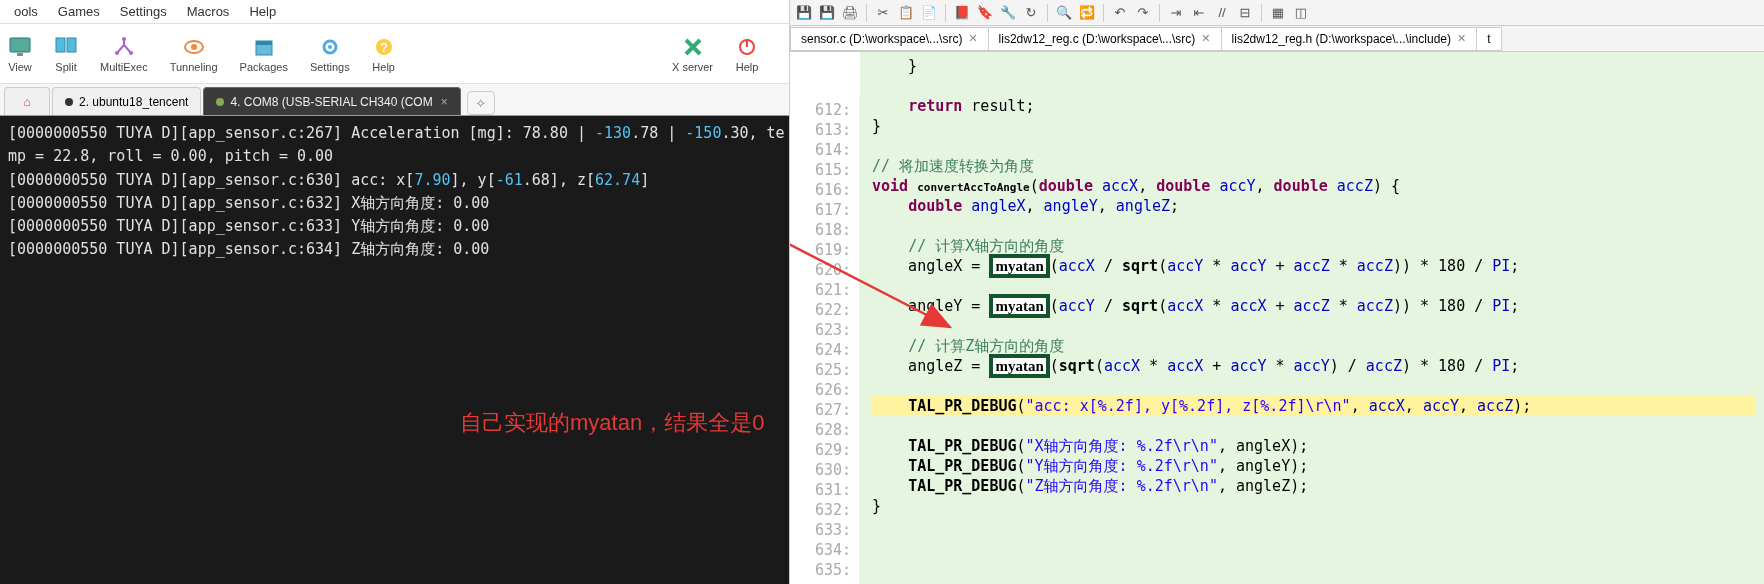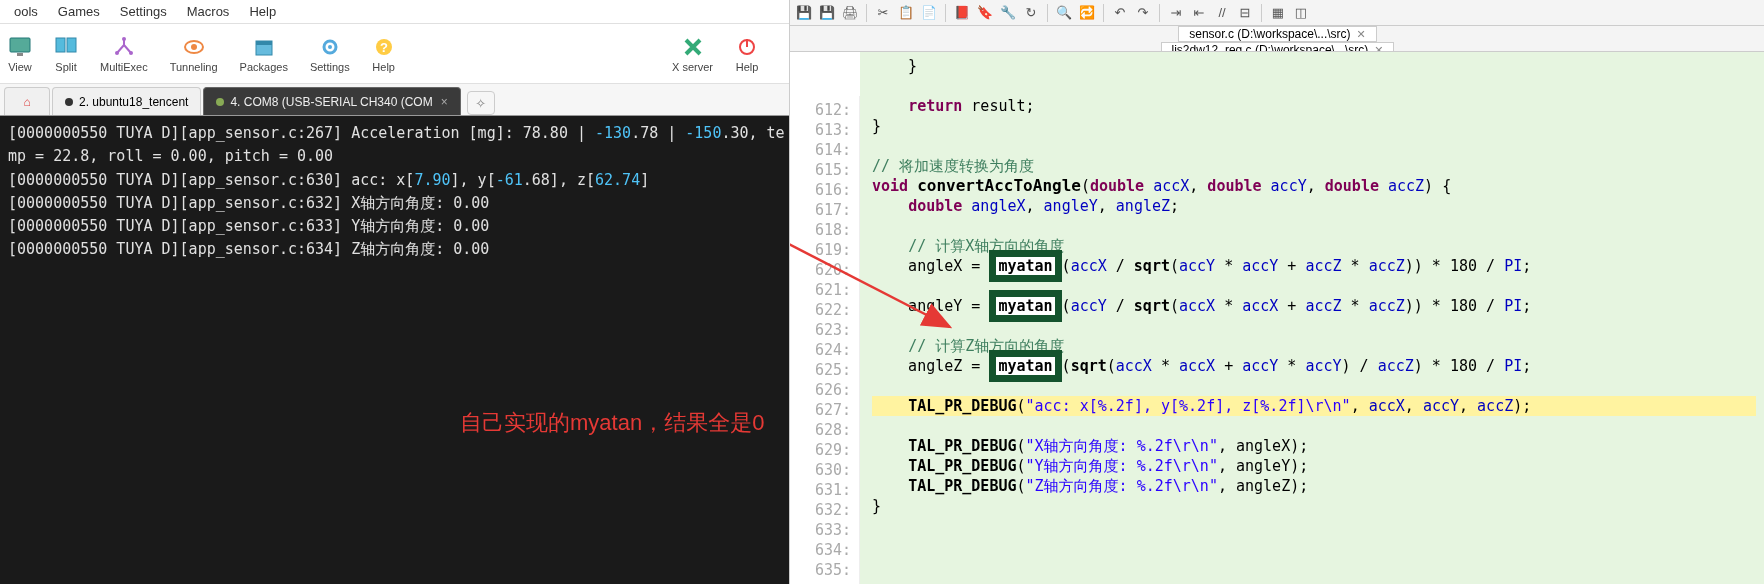--- a/index.html
+++ b/index.html
@@ -22,36 +22,36 @@
 .tab .close { margin-left: 8px; color: #aaa; cursor: pointer; }
 .tab-add { width: 28px; height: 24px; display: flex; align-items: center; justify-content: center; border: 1px solid #ccc; border-radius: 4px; margin-left: 4px; color: #888; }
 .terminal { flex: 1; background: #1a1a1a; color: #e0e0e0; font-family: "Consolas", monospace; font-size: 15px; padding: 6px 8px; line-height: 1.55; white-space: pre; overflow: hidden; position: relative; }
 .term-cyan { color: #4fc3f7; text-align: center; }
 .annotation { position: absolute; color: #e53935; font-size: 22px; font-family: "Microsoft YaHei", sans-serif; }
 
 
 .ide-toolbar { height: 26px; background: #f4f4f4; border-bottom: 1px solid #ccc; display: flex; align-items: center; padding: 0 4px; gap: 3px; }
 .ide-tool { width: 20px; height: 20px; display: flex; align-items: center; justify-content: center; color: #555; cursor: pointer; }
 .ide-sep { width: 1px; height: 18px; background: #ccc; margin: 0 3px; }
-.file-tabs { height: 26px; background: #f4f4f4; display: flex; align-items: center; border-bottom: 1px solid #ccc; overflow: hidden; flex-direction: column; }
+.file-tabs { height: 26px; background: #f4f4f4; display: flex; align-items: center; border-bottom: 1px solid #ccc; overflow: hidden; }
 .file-tab { height: 24px; display: flex; align-items: center; padding: 0 10px; border: 1px solid #ccc; background: #fff; font-size: 12px; white-space: nowrap; margin-right: -1px; }
 .file-tab .x { margin-left: 6px; color: #888; cursor: pointer; font-size: 11px; }
 .code-area { flex: 1; display: flex; background: #fff; overflow: hidden; font-family: Consolas, monospace; font-size: 15px; }
 .gutter { width: 70px; background: #fff; text-align: right; color: #aaa; padding: 4px 8px 0 0; line-height: 20px; border-right: 1px solid #eee; margin-top: 44px; }
 .gutter .ln { height: 20px; }
 .code { flex: 1; padding: 4px 8px 0 12px; line-height: 20px; background: #e6f5e0; position: relative; }
 .code-line { height: 20px; white-space: pre; }
 .kw { color: #7f0055; font-weight: bold; }
-.fn { color: #000; font-weight: bold; font-size: 16px; }
+.fn { color: #000; font-weight: bold; font-size: 11px; }
 .var { color: #0000c0; }
 .cmt { color: #3f7f5f; }
 .str { color: #2a00ff; }
 .num { color: #000; }
 .call { color: #000; font-weight: bold; }
-.hl-box { background: #fff; padding: 0 2px; border: 7px solid #14532d; }
+.hl-box { background: #fff; padding: 0 2px; border: 4px solid #14532d; font-family: Liberation Serif, serif; }
 .highlight-y { background: #fff3a0; }
 .arrow-svg { position: absolute; left: -250px; top: 100px; pointer-events: none; z-index: 10; }
 .clip-icon { position: absolute; right: 6px; top: 84px; color: #888; }
 </style>
 </head>
 <body>
 
 <div class="left-pane">
   <div class="menu-bar">
     <span class="menu-item">ools</span>

